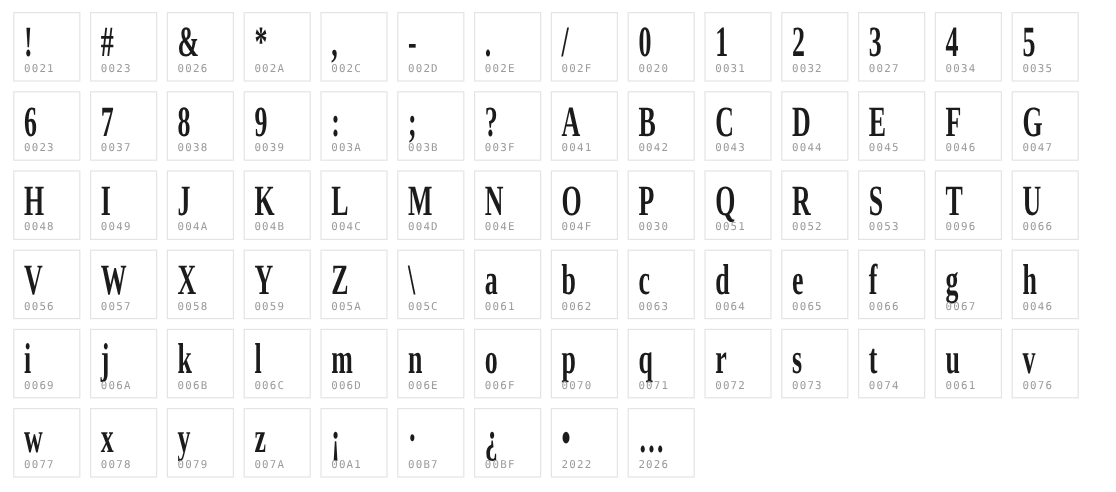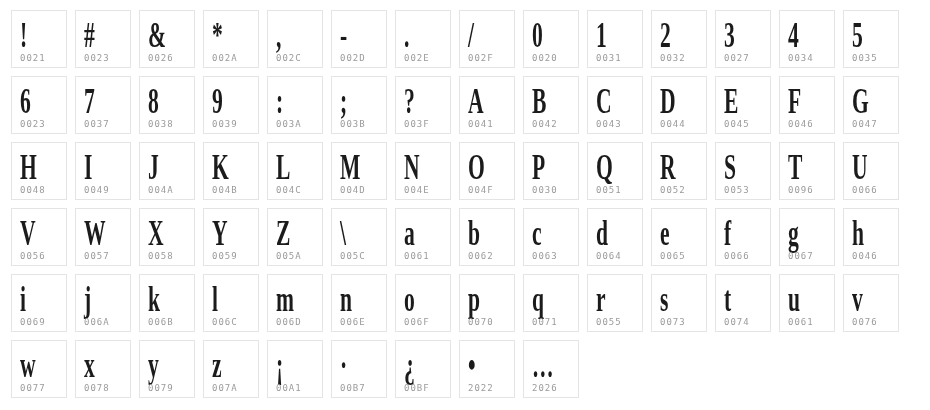--- a/index.html
+++ b/index.html
@@ -377,21 +377,21 @@
     <span class="code">0070</span>
   </div>
 
   <div class="cell">
     <span class="glyph">q</span>
     <span class="code">0071</span>
   </div>
 
   <div class="cell">
     <span class="glyph">r</span>
-    <span class="code">0055</span>
+    <span class="code">0072</span>
   </div>
 
   <div class="cell">
     <span class="glyph">s</span>
     <span class="code">0073</span>
   </div>
 
   <div class="cell">
     <span class="glyph">t</span>
     <span class="code">0074</span>

